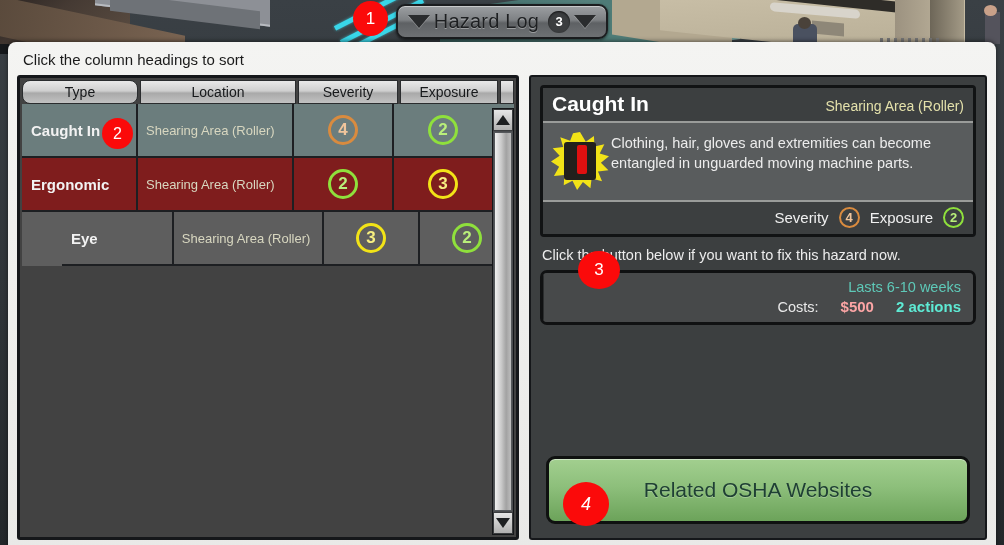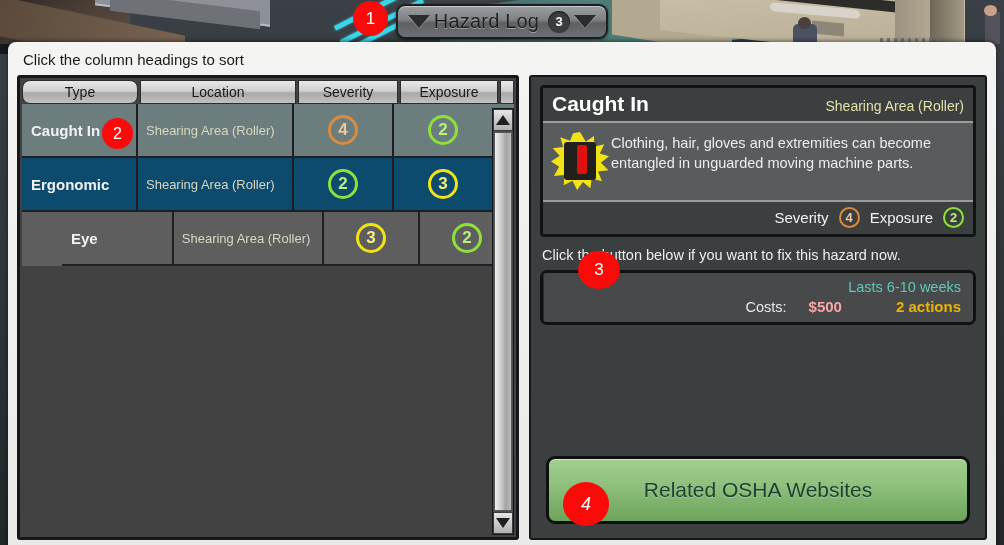--- a/index.html
+++ b/index.html
@@ -186,21 +186,21 @@
   }
   .th-type { width: 116px; border-radius: 8px; }
   .th-loc  { width: 156px; }
   .th-sev  { width: 100px; }
   .th-exp  { width: 98px; }
   .th-pad  { flex: 1; }
 
   .tbody { flex: 1; overflow: hidden; padding: 0 2px; }
   .row { display: flex; height: 54px; align-items: stretch; }
   .row.sel  { background: #6b7d7d; }
-  .row.alt0 { background: #0c4a6e; }
+  .row.alt0 { background: #7f1d1d; }
   .row.alt1 { background: #5e5e5e; padding-left: 40px; }
   .cell {
     display: flex; align-items: center;
     border-right: 2px solid #1d1f22;
     border-bottom: 2px solid #1d1f22;
   }
   .c-type { width: 116px; padding-left: 9px; font-size: 15px; font-weight: bold; color: #f2f2f2; }
   .c-loc  { width: 156px; padding-left: 8px; font-size: 13px; color: #d8d7c0; }
   .c-sev, .c-exp { justify-content: center; }
   .c-sev  { width: 100px; }
@@ -328,21 +328,21 @@
   .fix-right {
     flex: 1; background: #47494a;
     border-left: 1px solid #2b2d2e;
     display: flex; flex-direction: column; justify-content: center;
     align-items: flex-end; padding: 2px 12px 4px 0;
   }
   .fix-lasts { font-size: 14.5px; color: #5ec9b8; }
   .fix-costs-row { display: flex; align-items: baseline; gap: 22px; margin-top: 3px; }
   .fix-costs-lbl { font-size: 14.5px; color: #e9e9e9; }
   .fix-money { font-size: 15px; font-weight: bold; color: #fca5a5; }
-  .fix-actions { font-size: 15px; font-weight: bold; color: #eab308; margin-left: 32px; }
+  .fix-actions { font-size: 15px; font-weight: bold; color: #5eead4; }
 
   .spacer { flex: 1; }
 
   
   .osha {
     height: 68px; margin: 0 6px 6px 6px;
     border: 3px solid #0f1110;
     border-radius: 9px;
     background: linear-gradient(180deg, #a2cf8f 0%, #8dbf7b 45%, #6ca35a 100%);
     display: flex; align-items: center; justify-content: center;

